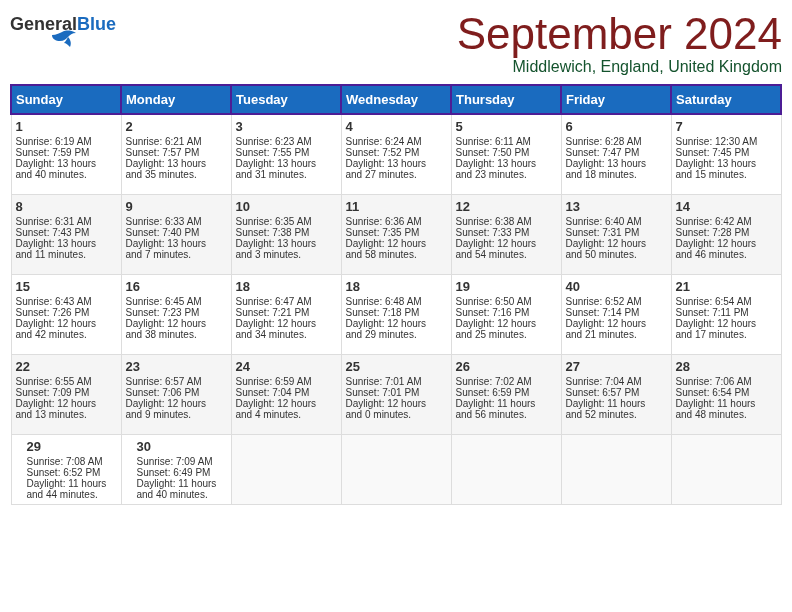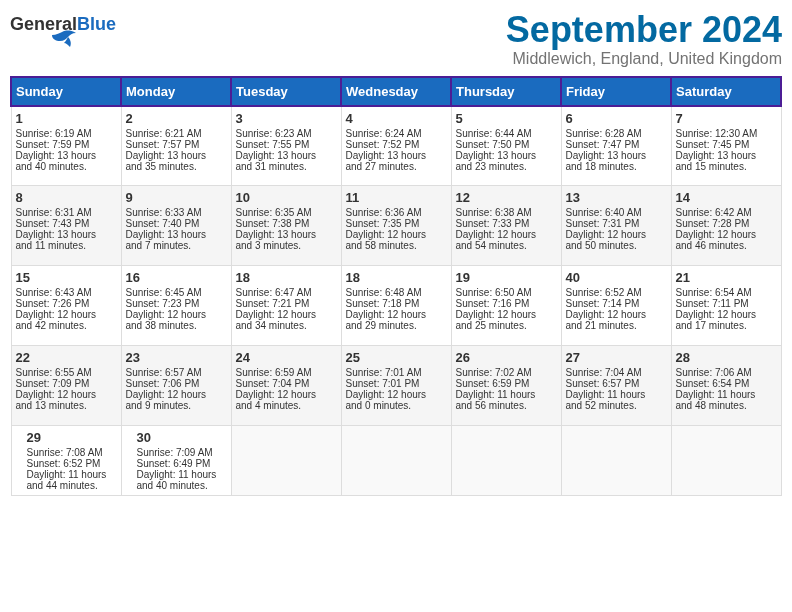--- a/index.html
+++ b/index.html
@@ -25,28 +25,28 @@
     .logo-row {
       display: flex;
       align-items: center;
       gap: 2px;
       flex-direction: column;
     }
     .title-area {
       text-align: right;
     }
     .month-title {
-      font-size: 36px;
-      font-weight: bold;
-      color: #0369a1;
+      font-size: 44px;
+      font-weight: normal;
+      color: #7f1d1d;
       line-height: 1.1;
     }
     .location-title {
       font-size: 16px;
-      color: #737373;
+      color: #14532d;
     }
     table {
       width: 100%;
       border-collapse: collapse;
       table-layout: fixed;
     }
     thead tr th {
       background-color: #1a6bbf;
       color: #fff;
       font-size: 13px;
@@ -139,21 +139,21 @@
         </td>
         <td>
           <span class="day-num">4</span>
           <div>Sunrise: 6:24 AM</div>
           <div>Sunset: 7:52 PM</div>
           <div>Daylight: 13 hours</div>
           <div>and 27 minutes.</div>
         </td>
         <td>
           <span class="day-num">5</span>
-          <div>Sunrise: 6:44 AM</div>
+          <div>Sunrise: 6:11 AM</div>
           <div>Sunset: 7:50 PM</div>
           <div>Daylight: 13 hours</div>
           <div>and 23 minutes.</div>
         </td>
         <td>
           <span class="day-num">6</span>
           <div>Sunrise: 6:28 AM</div>
           <div>Sunset: 7:47 PM</div>
           <div>Daylight: 13 hours</div>
           <div>and 18 minutes.</div>

